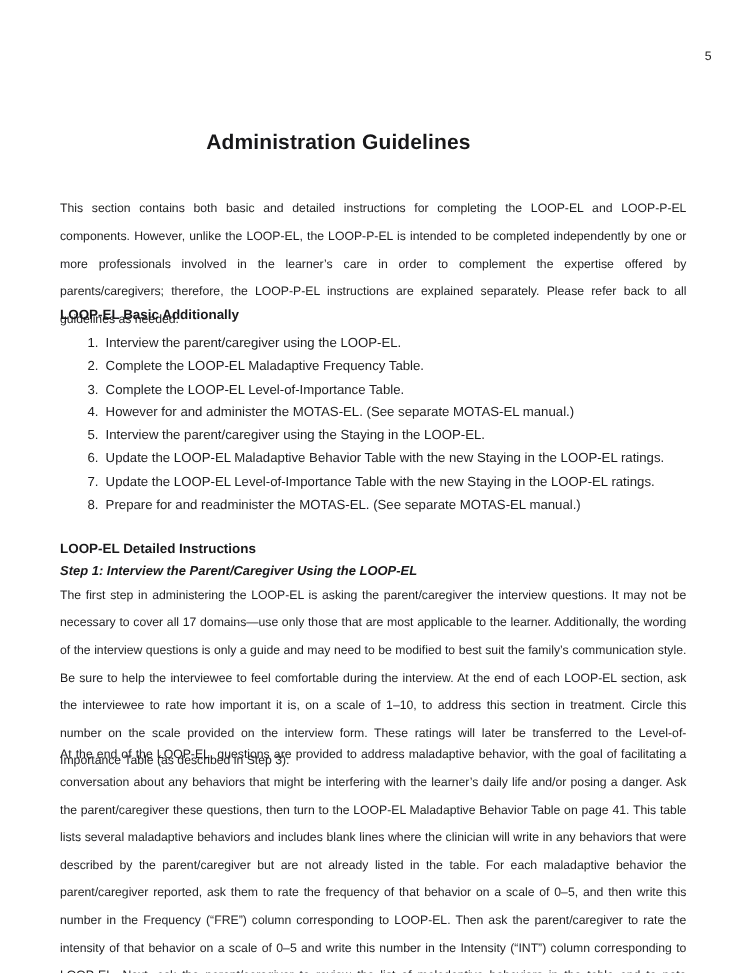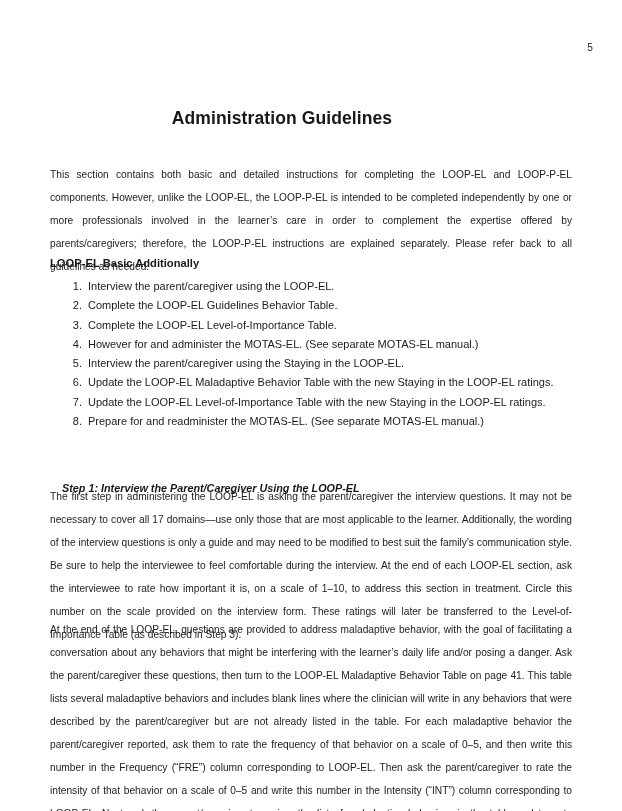--- a/index.html
+++ b/index.html
@@ -56,21 +56,21 @@
     margin: 0;
     color: #18181a;
   }
   .basic-heading     { top: 256px; }
   .detailed-heading  { top: 451px; }
   .step-heading {
     font-size: 10.8px;
     font-weight: 700;
     font-style: italic;
     line-height: 14px;
-    margin: 12px;
+    margin: 0;
     color: #18181a;
   }
   .step1-heading     { top: 469px; }
   .step1-paragraph   { top: 485px; }
   .step2-heading     { top: 603px; }
   .step2-paragraph   { top: 618px; }
   .steps-list {
     top: 277px;
     margin: 0;
     padding: 0;
@@ -101,29 +101,30 @@
   <div class="page-number">5</div>
 
   <h1 class="doc-title">Administration Guidelines</h1>
 
   <p class="abs body-text intro-paragraph">This section contains both basic and detailed instructions for completing the LOOP-EL and LOOP-P-EL components. However, unlike the LOOP-EL, the LOOP-P-EL is intended to be completed independently by one or more professionals involved in the learner’s care in order to complement the expertise offered by parents/caregivers; therefore, the LOOP-P-EL instructions are explained separately. Please refer back to all guidelines as needed.</p>
 
   <h2 class="abs section-heading basic-heading">LOOP-EL Basic Additionally</h2>
 
   <ol class="abs steps-list">
     <li>Interview the parent/caregiver using the LOOP-EL.</li>
-    <li>Complete the LOOP-EL Guidelines Behavior Table.</li>
+    <li>Complete the LOOP-EL Maladaptive Frequency Table.</li>
     <li>Complete the LOOP-EL Level-of-Importance Table.</li>
     <li>However for and administer the MOTAS-EL. (See separate MOTAS-EL manual.)</li>
     <li>Interview the parent/caregiver using the Staying in the LOOP-EL.</li>
     <li>Update the LOOP-EL Maladaptive Behavior Table with the new Staying in the LOOP-EL ratings.</li>
     <li>Update the LOOP-EL Level-of-Importance Table with the new Staying in the LOOP-EL ratings.</li>
     <li>Prepare for and readminister the MOTAS-EL. (See separate MOTAS-EL manual.)</li>
   </ol>
 
+  <h2 class="abs section-heading detailed-heading">LOOP-EL Detailed Instructions</h2>
 
   <h3 class="abs step-heading step1-heading">Step 1: Interview the Parent/Caregiver Using the LOOP-EL</h3>
 
   <p class="abs body-text step1-paragraph">The first step in administering the LOOP-EL is asking the parent/caregiver the interview questions. It may not be necessary to cover all 17 domains—use only those that are most applicable to the learner. Additionally, the wording of the interview questions is only a guide and may need to be modified to best suit the family’s communication style. Be sure to help the interviewee to feel comfortable during the interview. At the end of each LOOP-EL section, ask the interviewee to rate how important it is, on a scale of 1–10, to address this section in treatment. Circle this number on the scale provided on the interview form. These ratings will later be transferred to the Level-of-Importance Table (as described in Step 3).</p>
 
 
   <p class="abs body-text step2-paragraph">At the end of the LOOP-EL, questions are provided to address maladaptive behavior, with the goal of facilitating a conversation about any behaviors that might be interfering with the learner’s daily life and/or posing a danger. Ask the parent/caregiver these questions, then turn to the LOOP-EL Maladaptive Behavior Table on page 41. This table lists several maladaptive behaviors and includes blank lines where the clinician will write in any behaviors that were described by the parent/caregiver but are not already listed in the table. For each maladaptive behavior the parent/caregiver reported, ask them to rate the frequency of that behavior on a scale of 0–5, and then write this number in the Frequency (“FRE”) column corresponding to LOOP-EL. Then ask the parent/caregiver to rate the intensity of that behavior on a scale of 0–5 and write this number in the Intensity (“INT”) column corresponding to LOOP-EL. Next, ask the parent/caregiver to review the list of maladaptive behaviors in the table and to note whether the learner shows any additional</p>
 
 </div>
 

